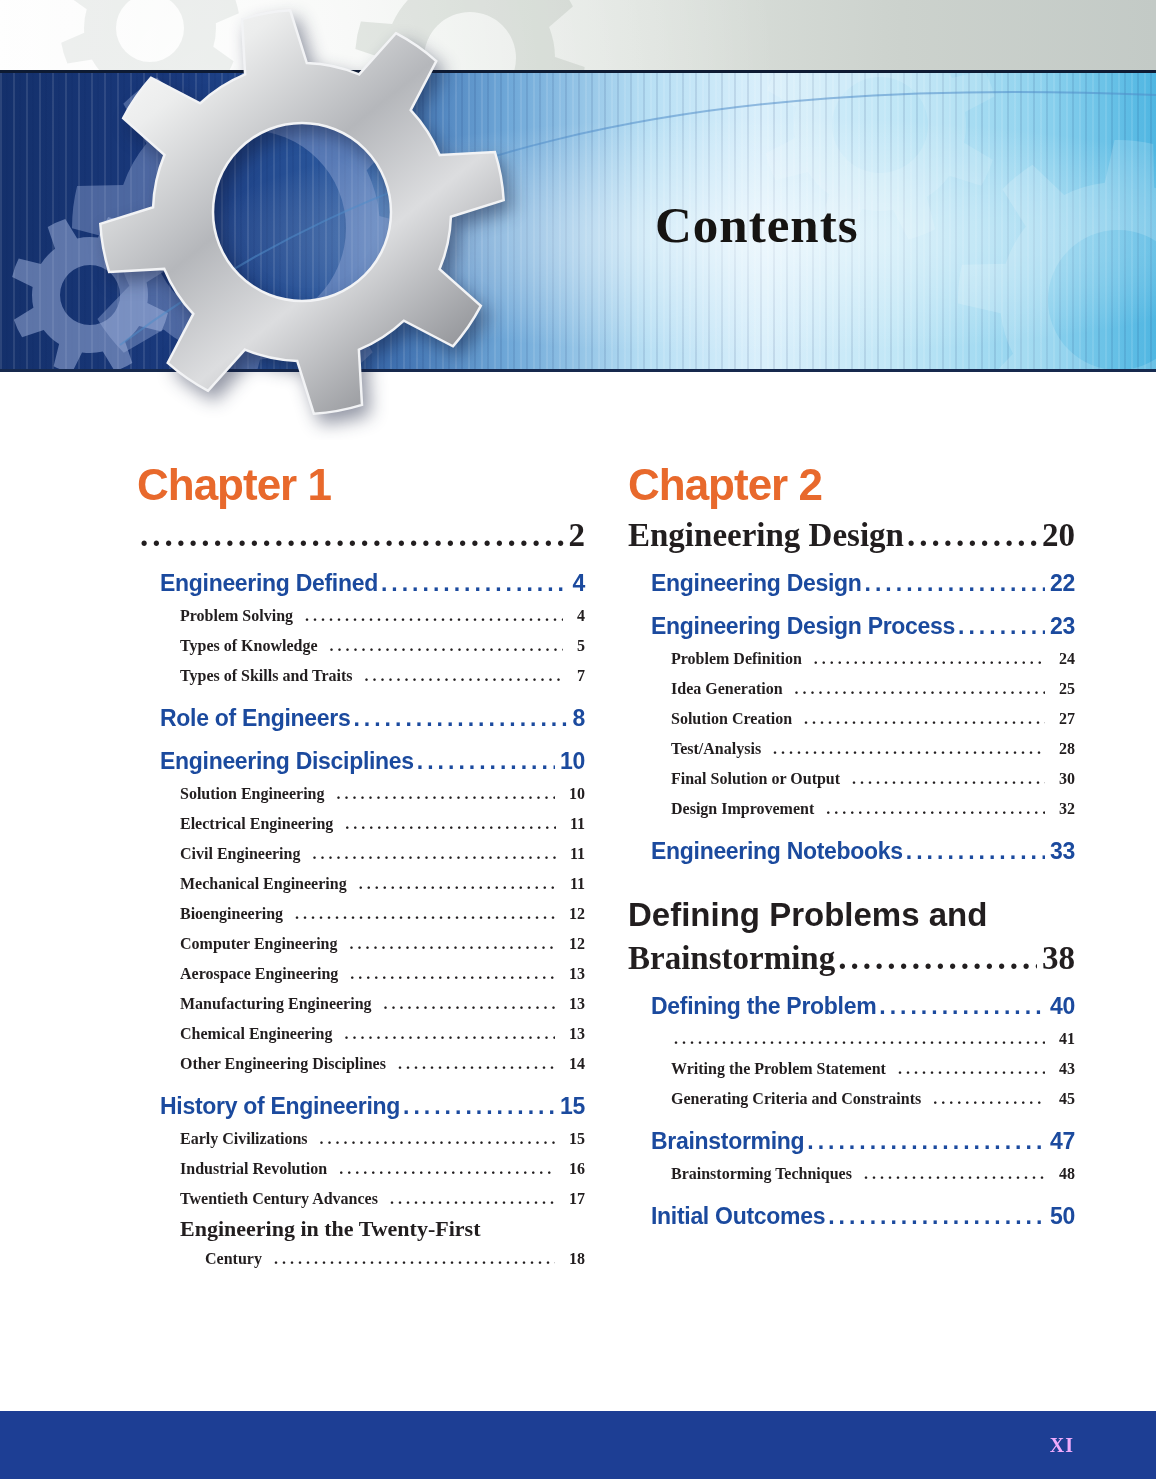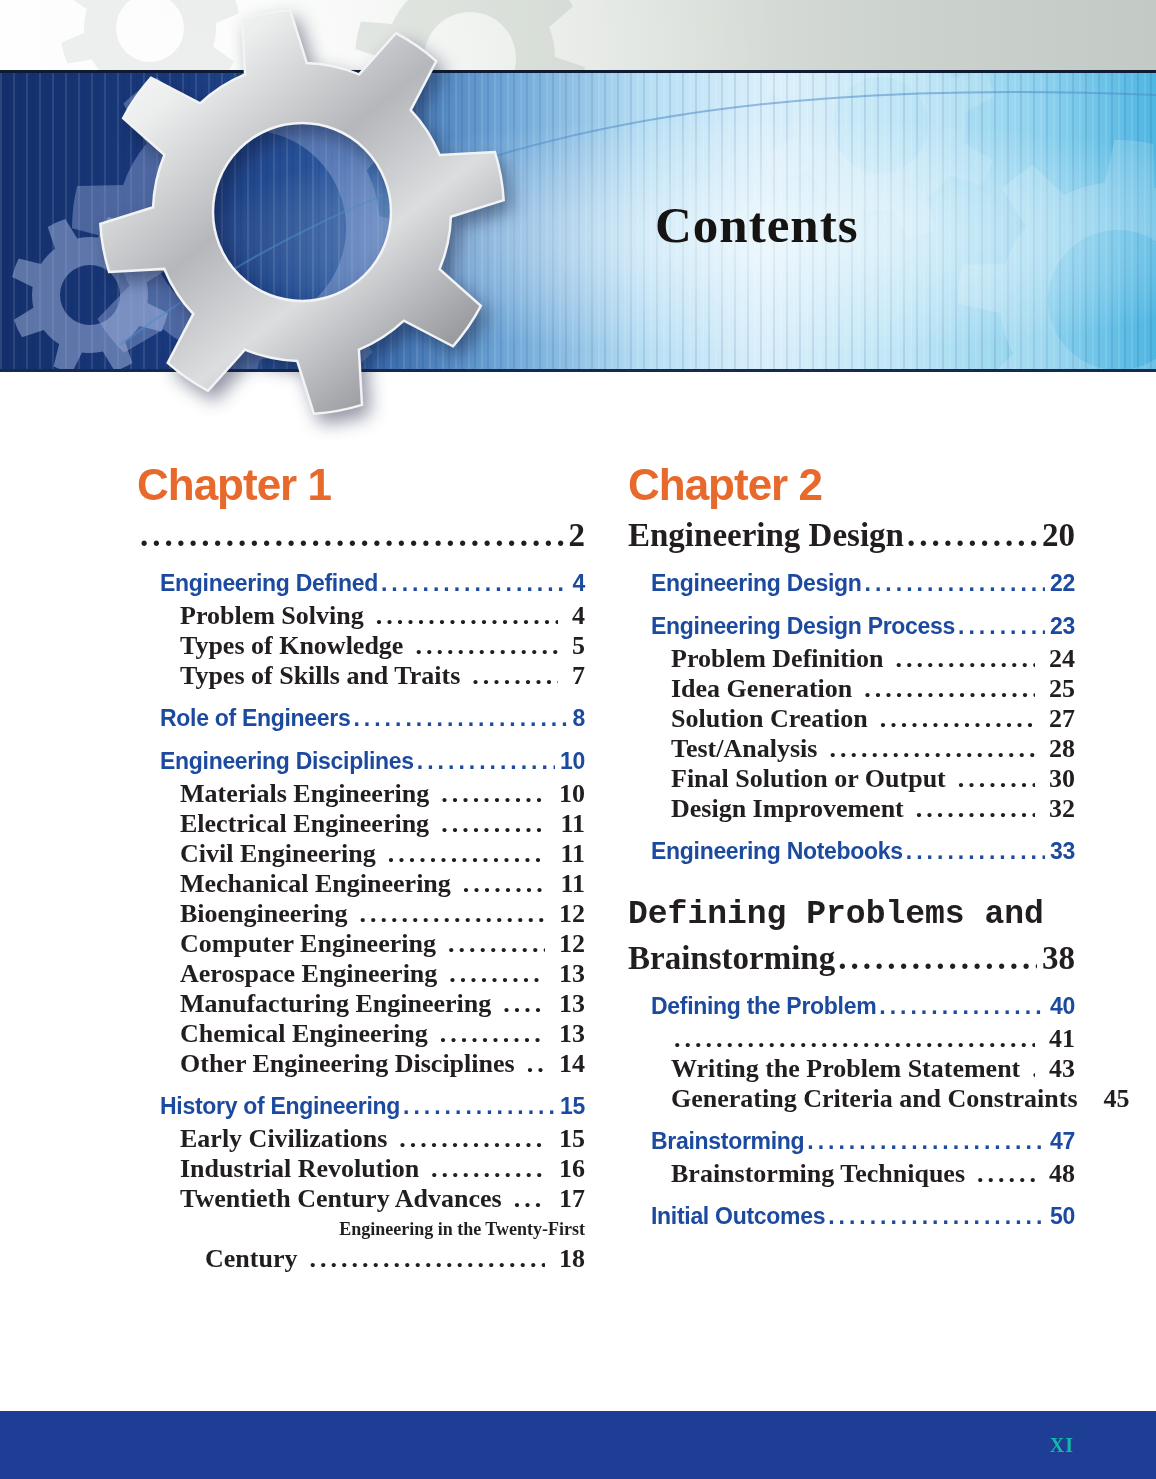--- a/index.html
+++ b/index.html
@@ -55,40 +55,40 @@
   }
   .entry{display:flex;align-items:baseline;}
   .entry .label{flex:0 0 auto;white-space:nowrap;}
   .entry .leader{
     flex:1 1 auto;min-width:0;overflow:hidden;white-space:nowrap;
     letter-spacing:4px;padding-left:3px;
   }
   .entry .page{flex:0 0 auto;padding-left:5px;}
   .t1{font-family:"Liberation Serif",serif;font-weight:bold;font-size:33px;
       line-height:42px;color:var(--ink);margin-bottom:5px;}
-  .title-pre{font-family:Liberation Mono, monospace;font-weight:bold;font-size:33px;
+  .title-pre{font-family:Liberation Sans, sans-serif;font-weight:bold;font-size:33px;
       line-height:44px;color:var(--ink);}
   .t2{font-family:"Liberation Sans",sans-serif;font-weight:bold;font-size:23px;
       line-height:31px;color:var(--blue);padding-left:23px;margin-top:12px;margin-bottom:2px;
       letter-spacing:-0.3px;}
-  .t3{font-family:"Liberation Serif",serif;font-weight:bold;font-size:26px;
+  .t3{font-family:"Liberation Serif",serif;font-weight:bold;font-size:16px;
       line-height:30px;color:var(--ink);padding-left:43px;gap:9px;}
-  .pre3{font-family:"Liberation Serif",serif;font-weight:bold;font-size:18px;
-      line-height:30px;color:var(--ink);padding-left:43px;text-align:right;}
+  .pre3{font-family:"Liberation Serif",serif;font-weight:bold;font-size:22px;
+      line-height:30px;color:var(--ink);padding-left:43px;}
   .t3.wrap2{padding-left:68px;align-items:flex-end;}
   
   .footer-bar{
     position:absolute;left:0;top:1411px;width:1156px;height:68px;
     background:var(--footer-blue);
     display:flex;align-items:center;justify-content:flex-end;
     box-sizing:border-box;padding-right:82px;
   }
   .folio{
     font-family:"Liberation Serif",serif;font-weight:bold;
-    font-size:20px;color:#14b8a6;letter-spacing:1px;
+    font-size:20px;color:#f0abfc;letter-spacing:1px;
   }
 </style>
 </head>
 <body>
 
 <div class="banner">
   <div class="band-top"></div>
   <div class="band-blue"></div>
   <svg class="header-art" width="1156" height="440" viewBox="0 0 1156 440">
     <defs>
@@ -158,21 +158,21 @@
           <span class="label">Role of Engineers</span>
           <span class="leader">................................................................................................................................................................</span>
           <span class="page">8</span>
         </div>
         <div class="entry t2">
           <span class="label">Engineering Disciplines</span>
           <span class="leader">................................................................................................................................................................</span>
           <span class="page">10</span>
         </div>
         <div class="entry t3">
-          <span class="label">Materials Engineering</span>
+          <span class="label">Solution Engineering</span>
           <span class="leader">................................................................................................................................................................</span>
           <span class="page">10</span>
         </div>
         <div class="entry t3">
           <span class="label">Electrical Engineering</span>
           <span class="leader">................................................................................................................................................................</span>
           <span class="page">11</span>
         </div>
         <div class="entry t3">
           <span class="label">Civil Engineering</span>

